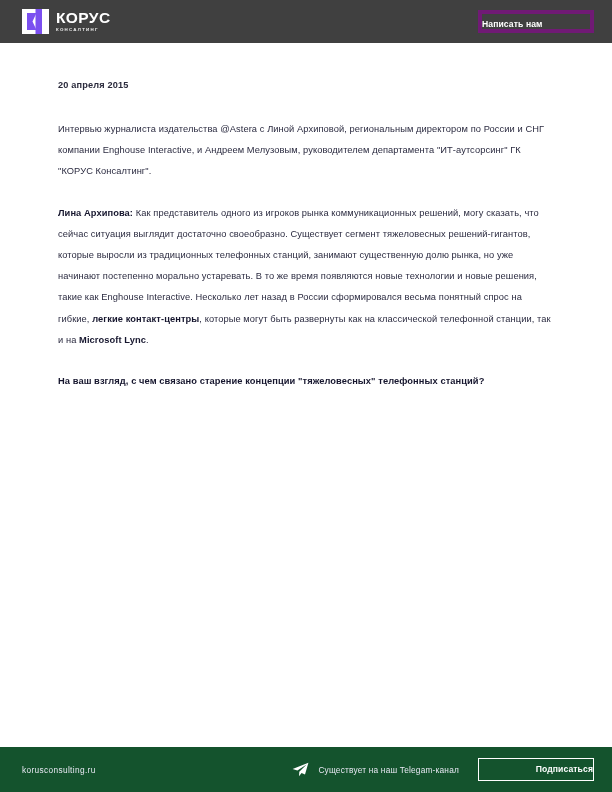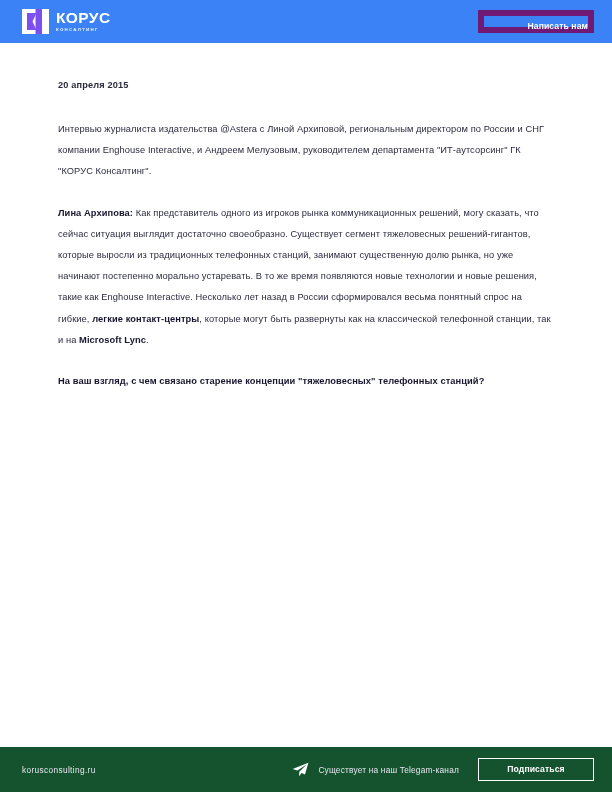--- a/index.html
+++ b/index.html
@@ -17,21 +17,21 @@
     overflow: hidden;
     position: relative;
   }
 
   
   .site-header {
     position: absolute;
     top: 0; left: 0;
     width: 612px;
     height: 43px;
-    background: #3b82f6;
+    background: #404040;
     display: flex;
     align-items: center;
     justify-content: space-between;
     padding: 0 18px 0 22px;
   }
   .brand {
     display: flex;
     align-items: center;
     gap: 7px;
   }
@@ -56,31 +56,31 @@
   }
   .brand-sub {
     color: #ffffff;
     font-size: 4.4px;
     font-weight: bold;
     letter-spacing: 1.25px;
     margin-top: 2.5px;
     opacity: 0.93;
   }
   .header-cta {
-    border: 6px solid #701a75;
+    border: 4px solid #701a75;
     background: transparent;
     color: #ffffff;
     font-family: inherit;
     font-size: 8.6px;
     font-weight: bold;
     letter-spacing: 0.1px;
     width: 116px;
     height: 23px;
     line-height: 21px;
-    text-align: right;
+    text-align: left;
     cursor: pointer;
     padding: 0;
   }
 
   
   .content {
     position: absolute;
     top: 43px; left: 0;
     width: 612px;
     height: 704px;
@@ -158,21 +158,21 @@
     border: 1px solid #ffffff;
     background: transparent;
     color: #ffffff;
     font-family: inherit;
     font-size: 8.6px;
     font-weight: bold;
     letter-spacing: 0.1px;
     width: 116px;
     height: 23px;
     line-height: 21px;
-    text-align: center;
+    text-align: right;
     cursor: pointer;
     padding: 0;
     flex: 0 0 auto;
   }
 </style>
 </head>
 <body>
 
 <header class="site-header">
   <div class="brand">

